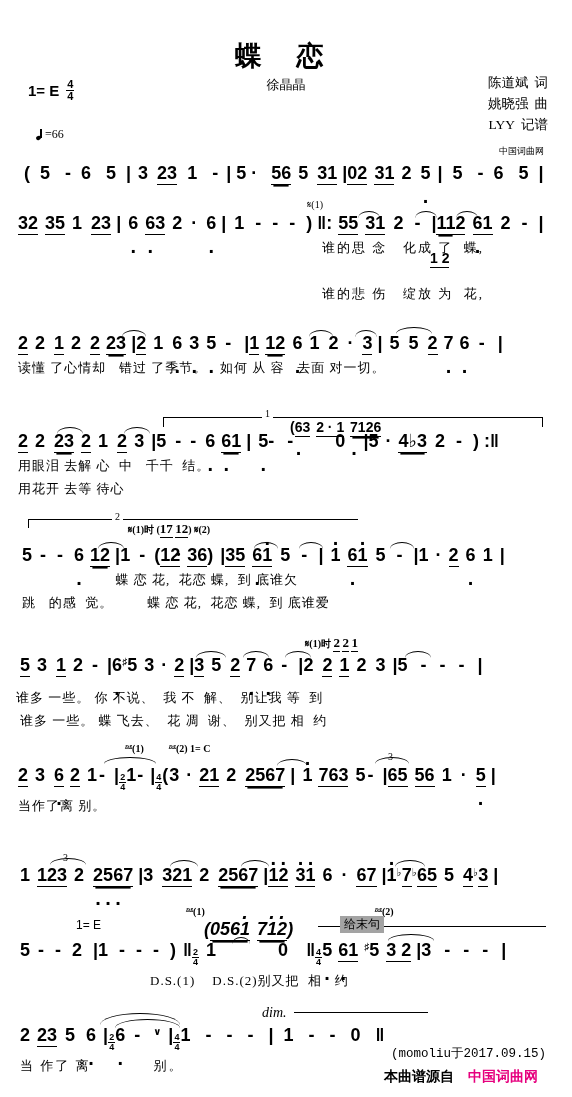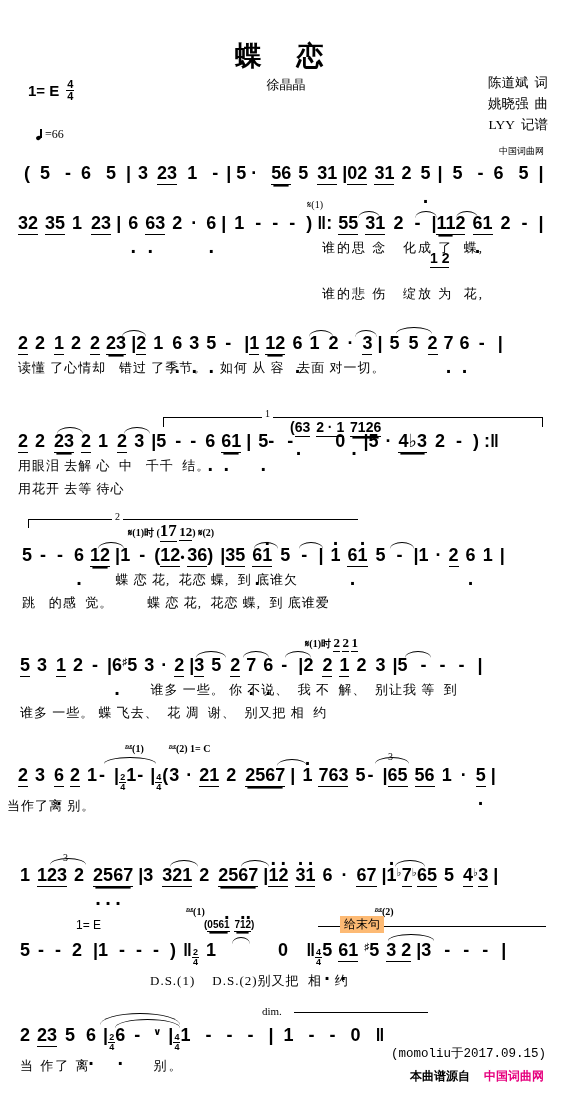--- a/index.html
+++ b/index.html
@@ -93,22 +93,22 @@
   .vbar { position:absolute; background:#000; width:1.4px; }
 
   .bracket { position:absolute; font-size:10px; }
 
   .footer-credit {
     position:absolute; right:26px; top:1045px;
     font-size:12.5px; font-family:"Liberation Mono","DejaVu Sans Mono",monospace;
     white-space:nowrap;
   }
   .site-line {
-    position:absolute; right:28px; top:1068px;
-    font-size:12px; font-weight:700; white-space:nowrap;
+    position:absolute; right:34px; top:1068px;
+    font-size:14px; font-weight:700; white-space:nowrap;
     font-family:"Liberation Sans","DejaVu Sans",sans-serif;
     margin-left:45px;
   }
   .site-line .src { color:#000; }
   .site-line .name { color:#e6007e; margin-left:14px; }
 </style>
 </head>
 <body>
 
 <div class="sheet">
@@ -180,78 +180,78 @@
     <div class="tie" style="left:124px; top:-3px; width:26px;"></div>
     <div class="notes" style="padding-left:18px;"><span class="b1">2</span><span style="letter-spacing:2px"> 2 </span><span class="b2">23</span><span style="letter-spacing:2px"> </span><span class="b1">2</span><span style="letter-spacing:2px"> 1 </span><span class="b1">2</span><span style="letter-spacing:2px"> 3</span> |<span style="letter-spacing:2px">5 - - </span><span class="od">6</span><span style="letter-spacing:1px"> </span><span class="b2"><span class="od">6</span>1</span> |<span style="letter-spacing:2px"> </span><span class="od">5</span><span style="letter-spacing:4px">- </span>-<span style="letter-spacing:9px">   </span>0<span style="letter-spacing:4px">  </span>|<span style="letter-spacing:1px">5 · </span><span class="b2">4♭3</span><span style="letter-spacing:3px"> 2 - </span>) :‖</div>
     <div class="lyr" style="padding-left:18px; margin-top:5px; letter-spacing:1px;">用眼泪 去解 心  中   千千  结。</div>
     <div class="lyr" style="padding-left:18px; margin-top:5px; letter-spacing:1px;">用花开 去等 待心</div>
   </div>
 
   <div class="line" style="top:545px;">
     <div class="hbar" style="left:28px; top:-26px; width:330px;"></div>
     <div class="vbar" style="left:28px; top:-26px; height:9px;"></div>
     <div class="bracket" style="left:112px; top:-34px; background:#fff; padding:0 3px;">2</div>
-    <div class="small" style="position:absolute; left:128px; top:-24px; font-weight:700;">𝄋(1)时 (<span class="b1" style="font-size:17px">17</span> <span class="b1" style="font-size:13px"><span class="od">1</span>2</span>) 𝄋(2)</div>
+    <div class="small" style="position:absolute; left:128px; top:-24px; font-weight:700;">𝄋(1)时 (<span class="b1" style="font-size:13px">17</span> <span class="b1" style="font-size:13px"><span class="od">1</span>2</span>) 𝄋(2)</div>
 
     <div class="tie" style="left:98px; top:-3px; width:26px;"></div>
     <div class="tie" style="left:254px; top:-3px; width:24px;"></div>
     <div class="tie" style="left:299px; top:-3px; width:24px;"></div>
     <div class="tie" style="left:390px; top:-3px; width:24px;"></div>
     <div class="notes" style="padding-left:22px;">5<span style="letter-spacing:3px"> - - </span><span class="od">6</span><span style="letter-spacing:1px"> </span><span class="b2">12</span> |<span style="letter-spacing:2px">1 - </span>(<span class="b1">12</span><span style="letter-spacing:2px"> </span><span class="b1">36</span>)<span style="letter-spacing:2px"> </span>|<span class="b1">35</span><span style="letter-spacing:2px"> </span><span class="b1"><span class="od">6</span><span class="ou">1</span></span><span style="letter-spacing:3px"> 5 - </span>|<span style="letter-spacing:2px"> </span><span class="ou">1</span><span style="letter-spacing:2px"> </span><span class="b1"><span class="od">6</span><span class="ou">1</span></span><span style="letter-spacing:3px"> 5 - </span>|<span style="letter-spacing:1px">1 · </span><span class="b1">2</span><span style="letter-spacing:2px"> </span><span class="od">6</span><span style="letter-spacing:2px"> 1</span> |</div>
     <div class="lyr" style="padding-left:22px; margin-top:5px; letter-spacing:1px;">                      蝶 恋 花,  花恋 蝶,  到 底谁欠</div>
     <div class="lyr" style="padding-left:22px; margin-top:5px; letter-spacing:1px;">跳   的感  觉。        蝶 恋 花,  花恋 蝶,  到 底谁爱</div>
   </div>
 
   <div class="line" style="top:655px;">
     <div class="small" style="position:absolute; left:305px; top:-20px; font-weight:700;">𝄋(1)时 <span class="b1" style="font-size:13px">2</span> <span class="b1" style="font-size:13px">2</span> <span class="b1" style="font-size:13px">1</span></div>
     <div class="tie" style="left:196px; top:-4px; width:30px;"></div>
     <div class="tie" style="left:243px; top:-4px; width:26px;"></div>
     <div class="tie" style="left:285px; top:-4px; width:26px;"></div>
     <div class="tie" style="left:405px; top:-4px; width:26px;"></div>
     <div class="notes" style="padding-left:20px;"><span class="b1">5</span><span style="letter-spacing:2px"> 3 </span><span class="b1">1</span><span style="letter-spacing:2px"> 2 - </span>|<span class="od">6</span><span style="font-size:10px;vertical-align:6px">♯</span><span style="letter-spacing:1px">5 3 · </span><span class="b1">2</span> |<span class="b1">3</span><span style="letter-spacing:2px"> 5 </span><span class="b1">2</span><span style="letter-spacing:1px"> </span><span class="od">7</span><span style="letter-spacing:2px"> </span><span class="od">6</span><span style="letter-spacing:3px"> - </span>|<span style="letter-spacing:2px">2 </span><span class="b1">2</span><span style="letter-spacing:2px"> </span><span class="b1">1</span><span style="letter-spacing:2px"> 2 3</span> |<span style="letter-spacing:4px">5 - - - </span>|</div>
-    <div class="lyr" style="padding-left:36px; margin-top:5px; letter-spacing:1px;text-align:center;">谁多 一些。 你 不说、  我 不  解、  别让我 等  到</div>
+    <div class="lyr" style="padding-left:16px; margin-top:13px; letter-spacing:1px;">谁多 一些。 你 不说、  我 不  解、  别让我 等  到</div>
     <div class="lyr" style="padding-left:20px; margin-top:5px; letter-spacing:1px;">谁多 一些。 蝶 飞去、  花 凋  谢、  别又把 相  约</div>
   </div>
 
   <div class="line" style="top:765px;">
     <div class="small" style="position:absolute; left:125px; top:-22px; font-weight:700;">𝄉(1)<span style="letter-spacing:10px">  </span>𝄉(2) 1= C</div>
     <div class="tie" style="left:104px; top:-8px; width:52px;"></div>
     <div class="tie" style="left:277px; top:-6px; width:30px;"></div>
     <div class="tie" style="left:375px; top:-8px; width:34px;"></div>
     <div class="bracket" style="left:388px; top:-14px;">3</div>
     <div class="notes" style="padding-left:18px;"><span class="b1">2</span><span style="letter-spacing:2px"> 3 </span><span class="b1"><span class="od">6</span></span><span style="letter-spacing:1px"> </span><span class="b1">2</span><span style="letter-spacing:2px"> 1- </span>|<span class="meter" style="font-size:9px;vertical-align:1px"><span class="num">2</span><span class="den">4</span></span><span style="letter-spacing:1px">1- </span>|<span class="meter" style="font-size:9px;vertical-align:1px"><span class="num">4</span><span class="den">4</span></span><span style="letter-spacing:1px">(3 · </span><span class="b1">21</span><span style="letter-spacing:2px"> 2 </span><span class="b2">2567</span> |<span style="letter-spacing:2px"> </span><span class="ou">1</span><span style="letter-spacing:1px"> </span><span class="b1">763</span><span style="letter-spacing:2px"> 5- </span>|<span class="b1">65</span><span style="letter-spacing:2px"> </span><span class="b1">56</span><span style="letter-spacing:2px"> 1 · </span><span class="b1"><span class="od">5</span></span> |</div>
-    <div class="lyr" style="padding-left:7px; margin-top:5px; letter-spacing:1px;">当作了离 别。</div>
+    <div class="lyr" style="padding-left:18px; margin-top:5px; letter-spacing:1px;">当作了离 别。</div>
   </div>
 
   <div class="line" style="top:865px;">
     <div class="tie" style="left:50px; top:-7px; width:36px;"></div>
     <div class="bracket" style="left:63px; top:-13px;">3</div>
     <div class="tie" style="left:170px; top:-5px; width:28px;"></div>
     <div class="tie" style="left:241px; top:-5px; width:28px;"></div>
     <div class="tie" style="left:395px; top:-5px; width:30px;"></div>
     <div class="notes" style="padding-left:20px;">1<span style="letter-spacing:2px"> </span><span class="b1">123</span><span style="letter-spacing:2px"> 2 </span><span class="b2"><span class="od">2</span><span class="od">5</span><span class="od">6</span>7</span> |<span style="letter-spacing:2px">3 </span><span class="b1">321</span><span style="letter-spacing:2px"> 2 </span><span class="b2">2567</span> |<span class="b1"><span class="ou">1</span><span class="ou">2</span></span><span style="letter-spacing:2px"> </span><span class="b1"><span class="ou">3</span><span class="ou">1</span></span><span style="letter-spacing:2px"> 6 · </span><span class="b1">67</span> |<span class="ou">1</span><span style="font-size:11px;vertical-align:5px">♭</span><span class="b1">7</span><span style="font-size:11px;vertical-align:5px">♭</span><span class="b1">65</span><span style="letter-spacing:2px"> 5 </span><span class="b1">4</span><span style="font-size:11px;vertical-align:5px">♭</span><span class="b1">3</span> |</div>
   </div>
 
   <div class="line" style="top:940px;">
     <div class="small" style="position:absolute; left:76px; top:-22px; font-size:12px; font-family:'Liberation Sans',sans-serif;">1= E</div>
     <div class="small" style="position:absolute; left:186px; top:-34px; font-weight:700;">𝄉(1)<span style="letter-spacing:40px">    </span>𝄉(2)</div>
-    <div class="notes" style="position:absolute; left:204px; top:-21px; font-size:10px;">(<span class="b2">056<span class="ou">1</span></span><span style="letter-spacing:2px"> </span><span class="b2">7<span class="ou">1</span><span class="ou">2</span></span>)</div>
+    <div class="notes" style="position:absolute; left:204px; top:-21px; font-size:18px;font-style:italic;">(<span class="b2">056<span class="ou">1</span></span><span style="letter-spacing:2px"> </span><span class="b2">7<span class="ou">1</span><span class="ou">2</span></span>)</div>
     <div class="hbar" style="left:318px; top:-14px; width:228px;"></div>
-    <div class="small" style="position:absolute; left:340px; top:-24px; background:#fdba74; padding:0 4px; font-size:12px;">给末句</div>
+    <div class="small" style="position:absolute; left:340px; top:-24px; background:#a3a3a3; padding:0 4px; font-size:12px;">给末句</div>
 
     <div class="tie" style="left:232px; top:-3px; width:18px;"></div>
     <div class="tie" style="left:388px; top:-6px; width:46px;"></div>
     <div class="notes" style="padding-left:20px;">5<span style="letter-spacing:3px"> - - 2 </span>|<span style="letter-spacing:3px">1 - - - </span>)<span style="letter-spacing:2px"> </span>‖<span class="meter" style="font-size:9px;vertical-align:1px"><span class="num">2</span><span class="den">4</span></span><span style="letter-spacing:2px"> 1</span><span style="letter-spacing:10px">    </span>0<span style="letter-spacing:4px">  </span>‖<span class="meter" style="font-size:9px;vertical-align:1px"><span class="num">4</span><span class="den">4</span></span><span class="od">5</span><span style="letter-spacing:1px"> </span><span class="b1"><span class="od">6</span>1</span><span style="letter-spacing:1px"> </span><span style="font-size:10px;vertical-align:6px">♯</span><span style="letter-spacing:1px">5 </span><span class="b1">3 2</span> |<span style="letter-spacing:4px">3 - - - </span>|</div>
     <div class="lyr" style="padding-left:150px; margin-top:5px; letter-spacing:1px;">D.S.(1)    D.S.(2)别又把  相   约</div>
   </div>
 
   <div class="line" style="top:1025px;">
     <div class="tie" style="left:100px; top:-12px; width:80px; height:12px;"></div>
     <div class="tie" style="left:115px; top:-6px; width:65px; height:9px;"></div>
-    <div class="small" style="position:absolute; left:262px; top:-20px; font-size:11px;">dim.</div>
+    <div class="small" style="position:absolute; left:262px; top:-20px; font-style:italic; font-size:14px;">dim.</div>
     <div class="hbar" style="left:294px; top:-13px; width:134px;"></div>
     <div class="notes" style="padding-left:20px;">2<span style="letter-spacing:2px"> </span><span class="b1">23</span><span style="letter-spacing:3px"> 5 </span><span class="od">6</span><span style="letter-spacing:2px"> </span>|<span class="meter" style="font-size:9px;vertical-align:1px"><span class="num">2</span><span class="den">4</span></span><span class="od">6</span><span style="letter-spacing:4px"> - </span><span style="font-size:10px;vertical-align:6px">∨</span><span style="letter-spacing:2px"> </span>|<span class="meter" style="font-size:9px;vertical-align:1px"><span class="num">4</span><span class="den">4</span></span><span style="letter-spacing:5px">1 - - - </span>|<span style="letter-spacing:5px"> 1 - - 0 </span>‖</div>
     <div class="lyr" style="padding-left:20px; margin-top:5px; letter-spacing:2px;">当 作了 离            别。</div>
   </div>
 
   <div class="footer-credit">(momoliu于2017.09.15)</div>
   <div class="site-line">
     <span class="src">本曲谱源自</span><span class="name">中国词曲网</span>
   </div>
 

